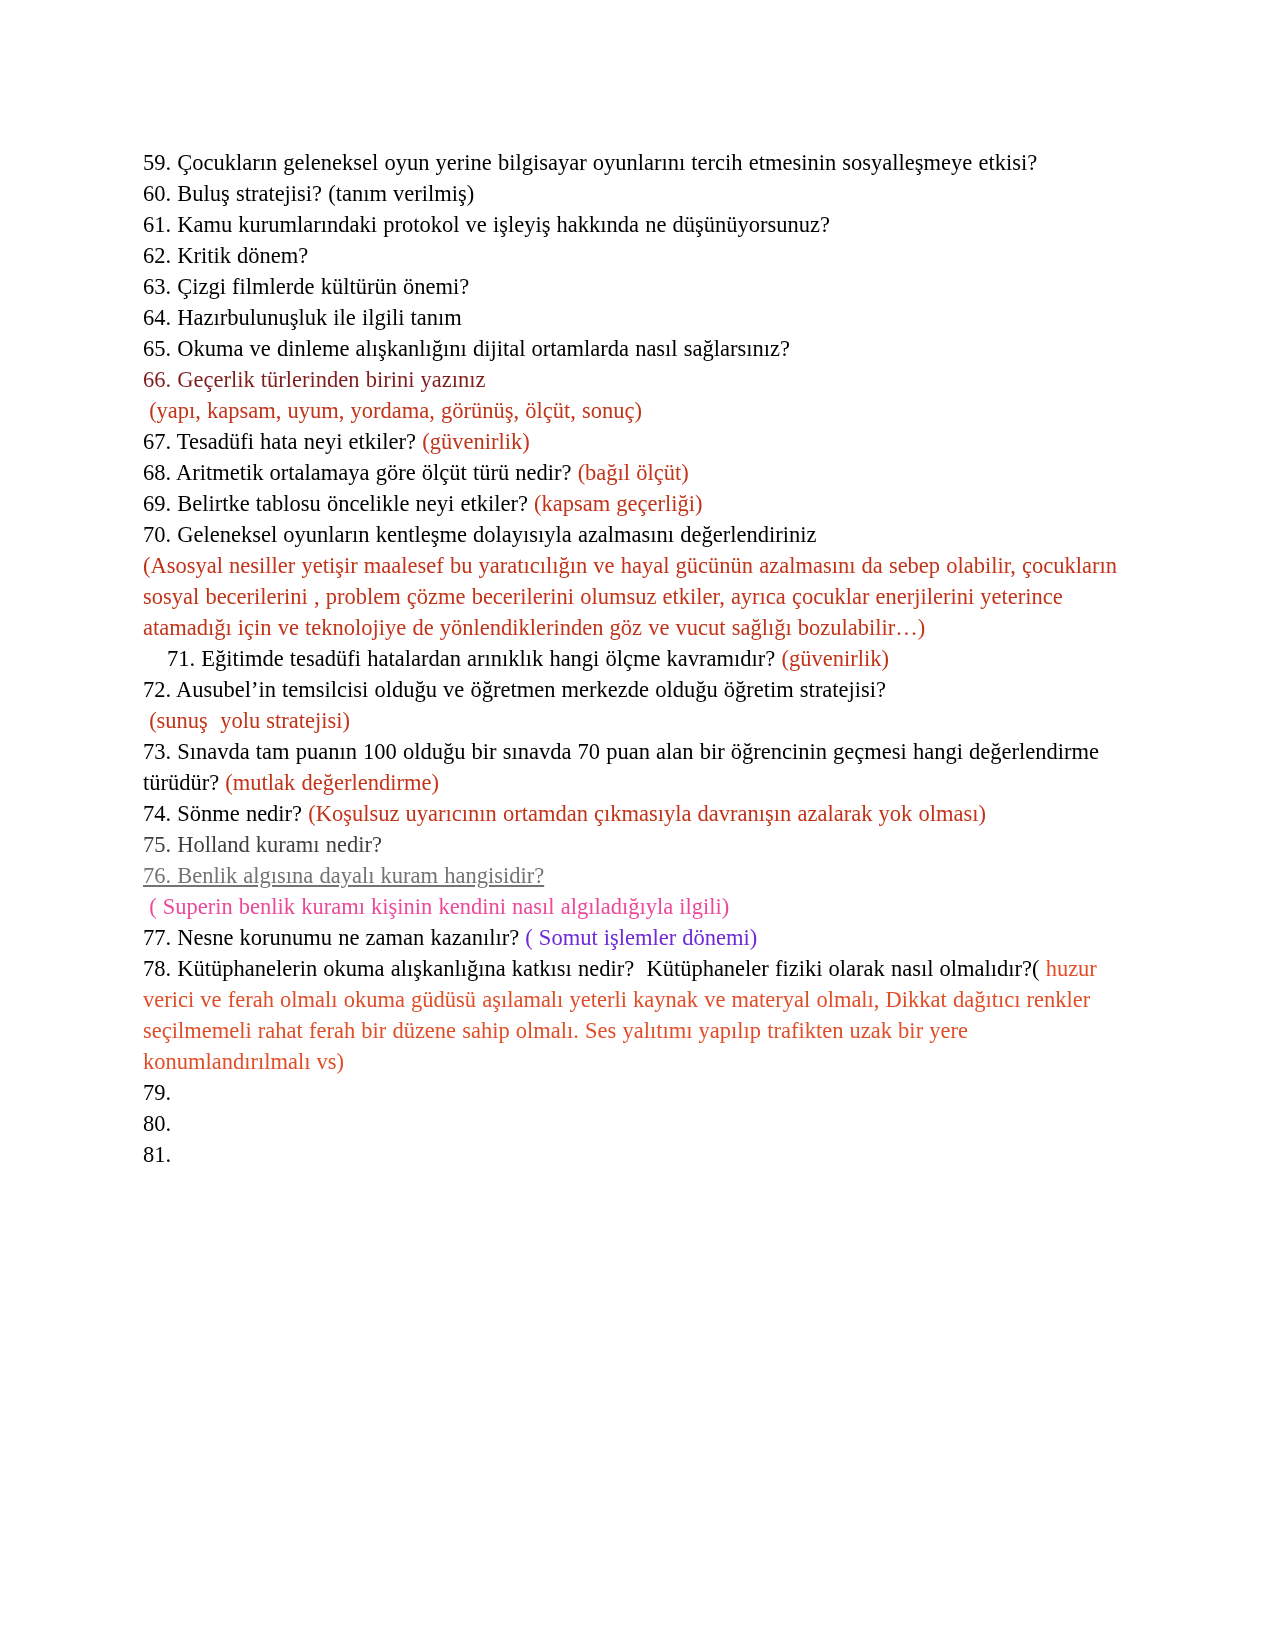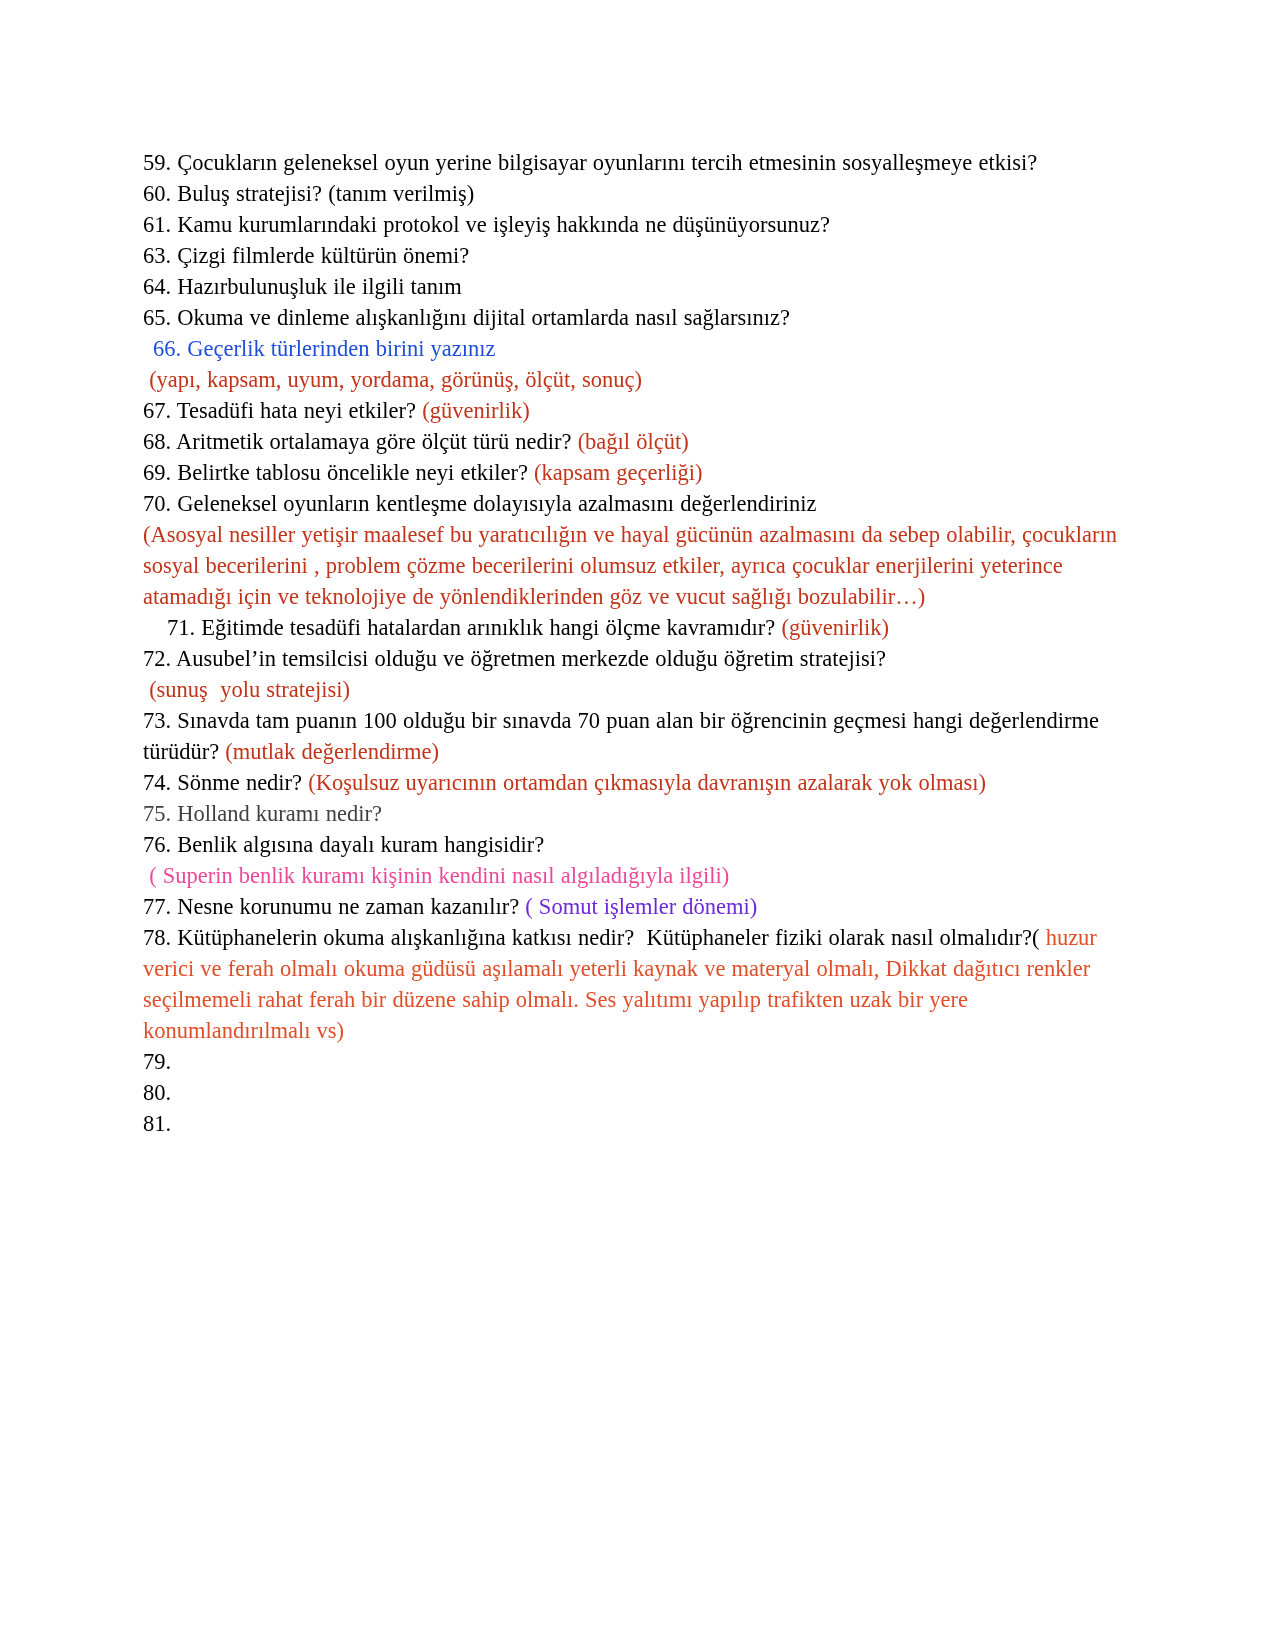--- a/index.html
+++ b/index.html
@@ -31,37 +31,38 @@
   }
 </style>
 </head>
 <body>
 
 <div class="page" style="background: rgb(255, 255, 255);">
   <div class="doc-body" style="color: rgb(0, 0, 0);">
       <p class="line"><span style="color: rgb(0, 0, 0);">59. Çocukların geleneksel oyun yerine bilgisayar oyunlarını tercih etmesinin sosyalleşmeye etkisi?</span></p>
       <p class="line"><span style="color: rgb(0, 0, 0);">60. Buluş stratejisi? (tanım verilmiş)</span></p>
       <p class="line"><span style="color: rgb(0, 0, 0);">61. Kamu kurumlarındaki protokol ve işleyiş hakkında ne düşünüyorsunuz?</span></p>
+      <p class="line"><span style="color: rgb(0, 0, 0);">62. Kritik dönem?</span></p>
       <p class="line"><span style="color: rgb(0, 0, 0);">63. Çizgi filmlerde kültürün önemi?</span></p>
       <p class="line"><span style="color: rgb(0, 0, 0);">64. Hazırbulunuşluk ile ilgili tanım</span></p>
       <p class="line"><span style="color: rgb(0, 0, 0);">65. Okuma ve dinleme alışkanlığını dijital ortamlarda nasıl sağlarsınız?</span></p>
-      <p class="line"><span style="color: #1d4ed8; margin-left: 10px;">66. Geçerlik türlerinden birini yazınız</span></p>
+      <p class="line"><span style="color: #7f1d1d;">66. Geçerlik türlerinden birini yazınız</span></p>
       <p class="line"><span style="color: rgb(194, 52, 25);"> (yapı, kapsam, uyum, yordama, görünüş, ölçüt, sonuç)</span></p>
       <p class="line"><span style="color: rgb(0, 0, 0);">67. Tesadüfi hata neyi etkiler? </span><span style="color: rgb(194, 52, 25);">(güvenirlik)</span></p>
       <p class="line"><span style="color: rgb(0, 0, 0);">68. Aritmetik ortalamaya göre ölçüt türü nedir? </span><span style="color: rgb(194, 52, 25);">(bağıl ölçüt)</span></p>
       <p class="line"><span style="color: rgb(0, 0, 0);">69. Belirtke tablosu öncelikle neyi etkiler? </span><span style="color: rgb(194, 52, 25);">(kapsam geçerliği)</span></p>
       <p class="line"><span style="color: rgb(0, 0, 0);">70. Geleneksel oyunların kentleşme dolayısıyla azalmasını değerlendiriniz</span></p>
       <p class="line"><span style="color: rgb(194, 52, 25);">(Asosyal nesiller yetişir maalesef bu yaratıcılığın ve hayal gücünün azalmasını da sebep olabilir, çocukların sosyal becerilerini , problem çözme becerilerini olumsuz etkiler, ayrıca çocuklar enerjilerini yeterince atamadığı için ve teknolojiye de yönlendiklerinden göz ve vucut sağlığı bozulabilir…)</span></p>
       <p class="line"><span style="color: rgb(0, 0, 0); margin-left: 24px;">71. Eğitimde tesadüfi hatalardan arınıklık hangi ölçme kavramıdır? </span><span style="color: rgb(194, 52, 25);">(güvenirlik)</span></p>
       <p class="line"><span style="color: rgb(0, 0, 0);">72. Ausubel’in temsilcisi olduğu ve öğretmen merkezde olduğu öğretim stratejisi?</span></p>
       <p class="line"><span style="color: rgb(194, 52, 25);"> (sunuş  yolu stratejisi)</span></p>
       <p class="line"><span style="color: rgb(0, 0, 0);">73. Sınavda tam puanın 100 olduğu bir sınavda 70 puan alan bir öğrencinin geçmesi hangi değerlendirme türüdür? </span><span style="color: rgb(194, 52, 25);">(mutlak değerlendirme)</span></p>
       <p class="line"><span style="color: rgb(0, 0, 0);">74. Sönme nedir? </span><span style="color: rgb(194, 52, 25);">(Koşulsuz uyarıcının ortamdan çıkmasıyla davranışın azalarak yok olması)</span></p>
       <p class="line"><span style="color: #404040;">75. Holland kuramı nedir?</span></p>
-      <p class="line"><span style="color: #000000;">76. Benlik algısına dayalı kuram hangisidir?</span></p>
+      <p class="line"><span style="color: #737373; text-decoration: underline;">76. Benlik algısına dayalı kuram hangisidir?</span></p>
       <p class="line"><span style="color: #ec4899;"> ( Superin benlik kuramı kişinin kendini nasıl algıladığıyla ilgili)</span></p>
       <p class="line"><span style="color: rgb(0, 0, 0);">77. Nesne korunumu ne zaman kazanılır? </span><span style="color: #6d28d9;">( Somut işlemler dönemi)</span></p>
       <p class="line"><span style="color: rgb(0, 0, 0);">78. Kütüphanelerin okuma alışkanlığına katkısı nedir?  Kütüphaneler fiziki olarak nasıl olmalıdır?(</span><span style="color: rgb(223, 78, 40);"> huzur verici ve ferah olmalı okuma güdüsü aşılamalı yeterli kaynak ve materyal olmalı, Dikkat dağıtıcı renkler seçilmemeli rahat ferah bir düzene sahip olmalı. Ses yalıtımı yapılıp trafikten uzak bir yere konumlandırılmalı vs)</span></p>
       <p class="line"><span style="color: rgb(0, 0, 0);">79.</span></p>
       <p class="line"><span style="color: rgb(0, 0, 0);">80.</span></p>
       <p class="line"><span style="color: rgb(0, 0, 0);">81.</span></p>
     </div>
 </div>
 
 </body></html>

